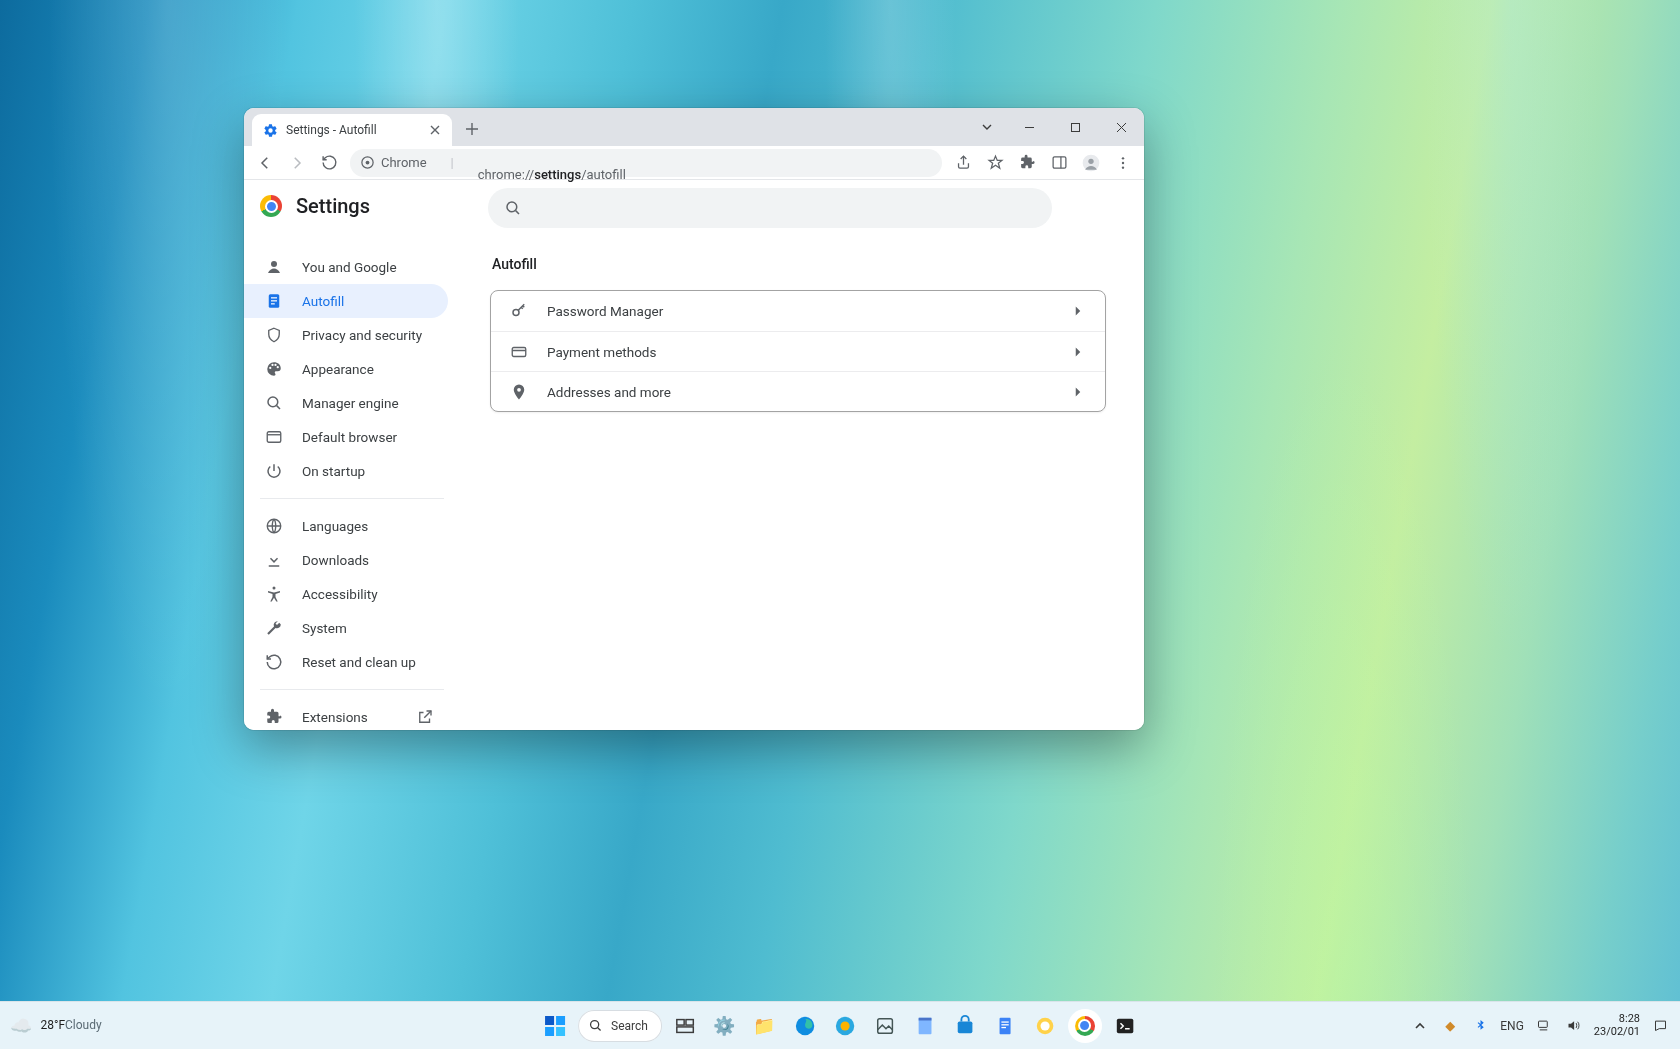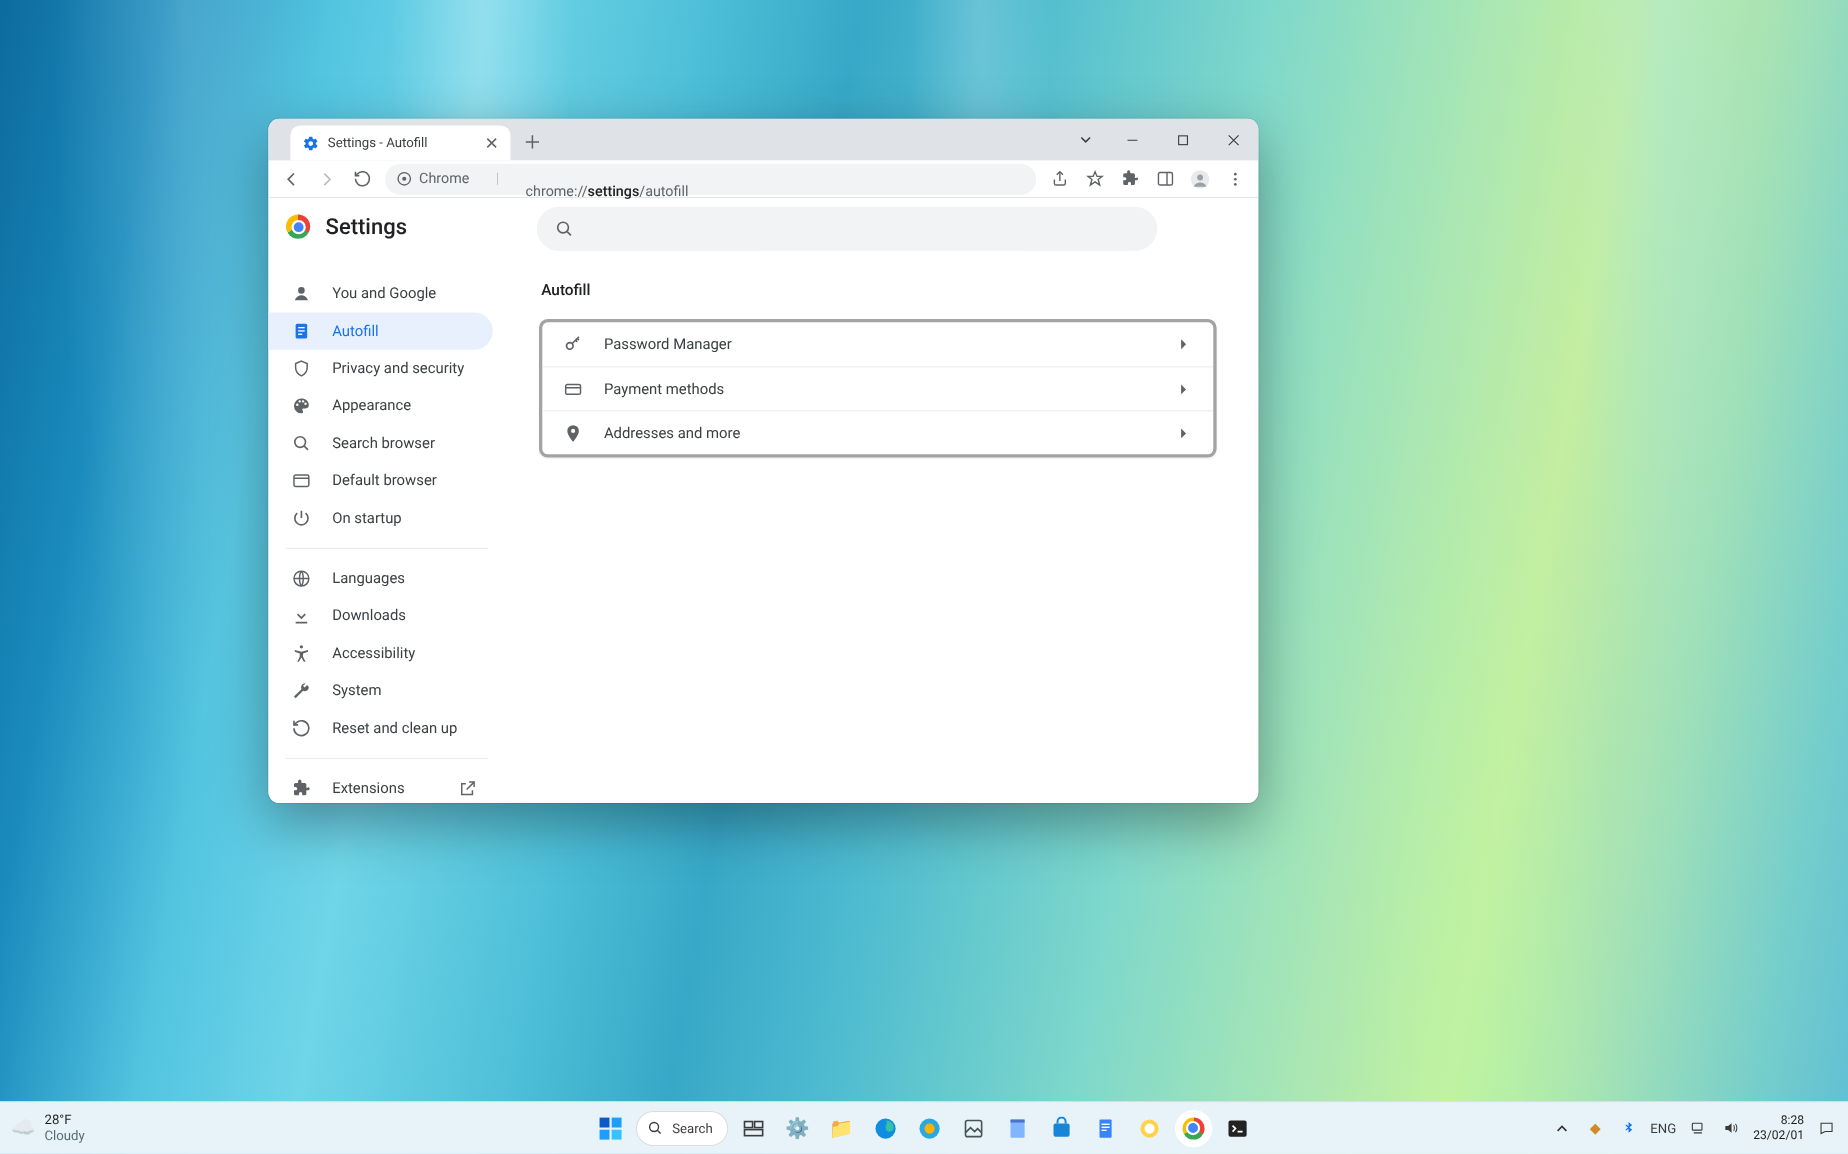--- a/index.html
+++ b/index.html
@@ -25,21 +25,21 @@
 }
 
 
 .chrome-window {
   position: absolute; left: 244px; top: 108px; width: 900px; height: 622px;
   background: #fff; border-radius: 10px; overflow: hidden;
   box-shadow: 0 18px 50px rgba(0,0,0,.35), 0 0 0 1px rgba(0,0,0,.08);
 }
 
 
-.titlebar { height: 38px; background: #dfe2e7; display: flex; align-items: flex-end; padding-left: 12px; }
+.titlebar { height: 38px; background: #dfe2e7; display: flex; align-items: flex-end; }
 .tab {
   margin-left: 8px; height: 32px; min-width: 200px; background: #fff;
   border-radius: 9px 9px 0 0; display: flex; align-items: center; gap: 8px;
   padding: 0 8px 0 10px; font-size: 12px; color: #3c4043;
 }
 .tab .favicon { width:16px; height:16px; display:flex; align-items:center; justify-content:center; }
 .tab .favicon svg { width:15px; height:15px; }
 .tab .close { margin-left:auto; width:18px; height:18px; display:flex; align-items:center; justify-content:center; border-radius:50%; color:#5f6368; }
 .newtab { width:28px; height:28px; margin:0 0 3px 6px; display:flex; align-items:center; justify-content:center; color:#5f6368; border-radius:50%; }
 .winctrls { margin-left:auto; display:flex; height:38px; }
@@ -73,31 +73,31 @@
 .nav-group { padding:6px 0; }
 .nav-divider { height:1px; background:#e8eaed; margin:4px 8px 4px 16px; }
 .nav-item { height:34px; display:flex; align-items:center; gap:18px; padding:0 14px 0 20px; font-size:13.5px; color:#3c4043; border-radius:0 18px 18px 0; cursor:pointer; margin-right:4px; }
 .nav-item .icon { width:20px; height:20px; color:#5f6368; display:flex; align-items:center; justify-content:center; }
 .nav-item.active { background:#e8f0fe; color:#1a73e8; }
 .nav-item.active .icon { color:#1a73e8; }
 .nav-item .ext { margin-left:auto; color:#5f6368; }
 
 .main { flex:1; padding:76px 38px 0 38px; }
 .section-title { font-size:14px; color:#202124; font-weight:500; margin:0 0 18px 2px; }
-.card { border:3px solid #a3a3a3; border-radius:8px; overflow:hidden; background:#fff; box-shadow:0 1px 2px rgba(60,64,67,.08); }
+.card { border:1px solid #a3a3a3; border-radius:8px; overflow:hidden; background:#fff; box-shadow:0 1px 2px rgba(60,64,67,.08); }
 .row { height:40px; display:flex; align-items:center; padding:0 18px; gap:18px; font-size:13.5px; color:#3c4043; cursor:pointer; }
 .row + .row { border-top:1px solid #ececee; }
 .row .ricon { width:20px; color:#5f6368; display:flex; align-items:center; justify-content:center; }
 .row .chev { margin-left:auto; color:#5f6368; }
 
 
 .taskbar { position:absolute; left:0; bottom:0; width:100%; height:48px; background:#e7f3f9; display:flex; align-items:center; padding:0 10px; font-size:12px; color:#1f1f1f; border-top:1px solid rgba(0,0,0,.06); }
 .weather { display:flex; align-items:center; gap:8px; line-height:1.1; }
 .weather .wicon{font-size:18px;}
-.weather .wtext{display:flex;flex-direction:column;}
+.weather .wtext{display:flex;flex-direction:row;}
 .tb-center { position:absolute; left:50%; transform:translateX(-50%); display:flex; align-items:center; gap:6px; }
 .start { width:34px; height:34px; display:flex; align-items:center; justify-content:center; }
 .start .grid { width:20px; height:20px; display:grid; grid-template-columns:1fr 1fr; grid-template-rows:1fr 1fr; gap:2px; }
 .start .grid span:nth-child(1){background:#0c59c9;} .start .grid span:nth-child(2){background:#1b9eff;} .start .grid span:nth-child(3){background:#1b9eff;} .start .grid span:nth-child(4){background:#35c2ff;}
 .searchbtn { height:32px; background:#fff; border-radius:16px; display:flex; align-items:center; gap:8px; padding:0 14px 0 10px; box-shadow:inset 0 0 0 1px #d7dde2; color:#3c3c3c; }
 .tbicon { width:34px; height:34px; border-radius:6px; display:flex; align-items:center; justify-content:center; font-size:18px; }
 .tbicon svg{width:22px;height:22px;}
 .tray { margin-left:auto; display:flex; align-items:center; gap:10px; }
 .tray .clock{ text-align:right; line-height:1.1; font-size:11px; }
 .tray .ticon{ width:20px; height:20px; display:flex; align-items:center; justify-content:center; color:#3a3a3a; font-size:13px; }
@@ -275,21 +275,21 @@
               </span>
               <span>Appearance</span>
             </div>
             <div class="nav-item">
               <span class="icon">
                 <svg viewBox="0 0 24 24" fill="none" stroke="currentColor" stroke-width="2" width="18" height="18">
                   <circle cx="10.5" cy="10.5" r="6.5"></circle>
                   <path d="M20 20l-4.5-4.5"></path>
                 </svg>
               </span>
-              <span>Search browser</span>
+              <span>Manager engine</span>
             </div>
             <div class="nav-item">
               <span class="icon">
                 <svg viewBox="0 0 24 24" fill="none" stroke="currentColor" stroke-width="1.8" width="18" height="18">
                   <rect x="3" y="5" width="18" height="14" rx="2"></rect>
                   <path d="M3 9h18"></path>
                 </svg>
               </span>
               <span>Default browser</span>
             </div>

